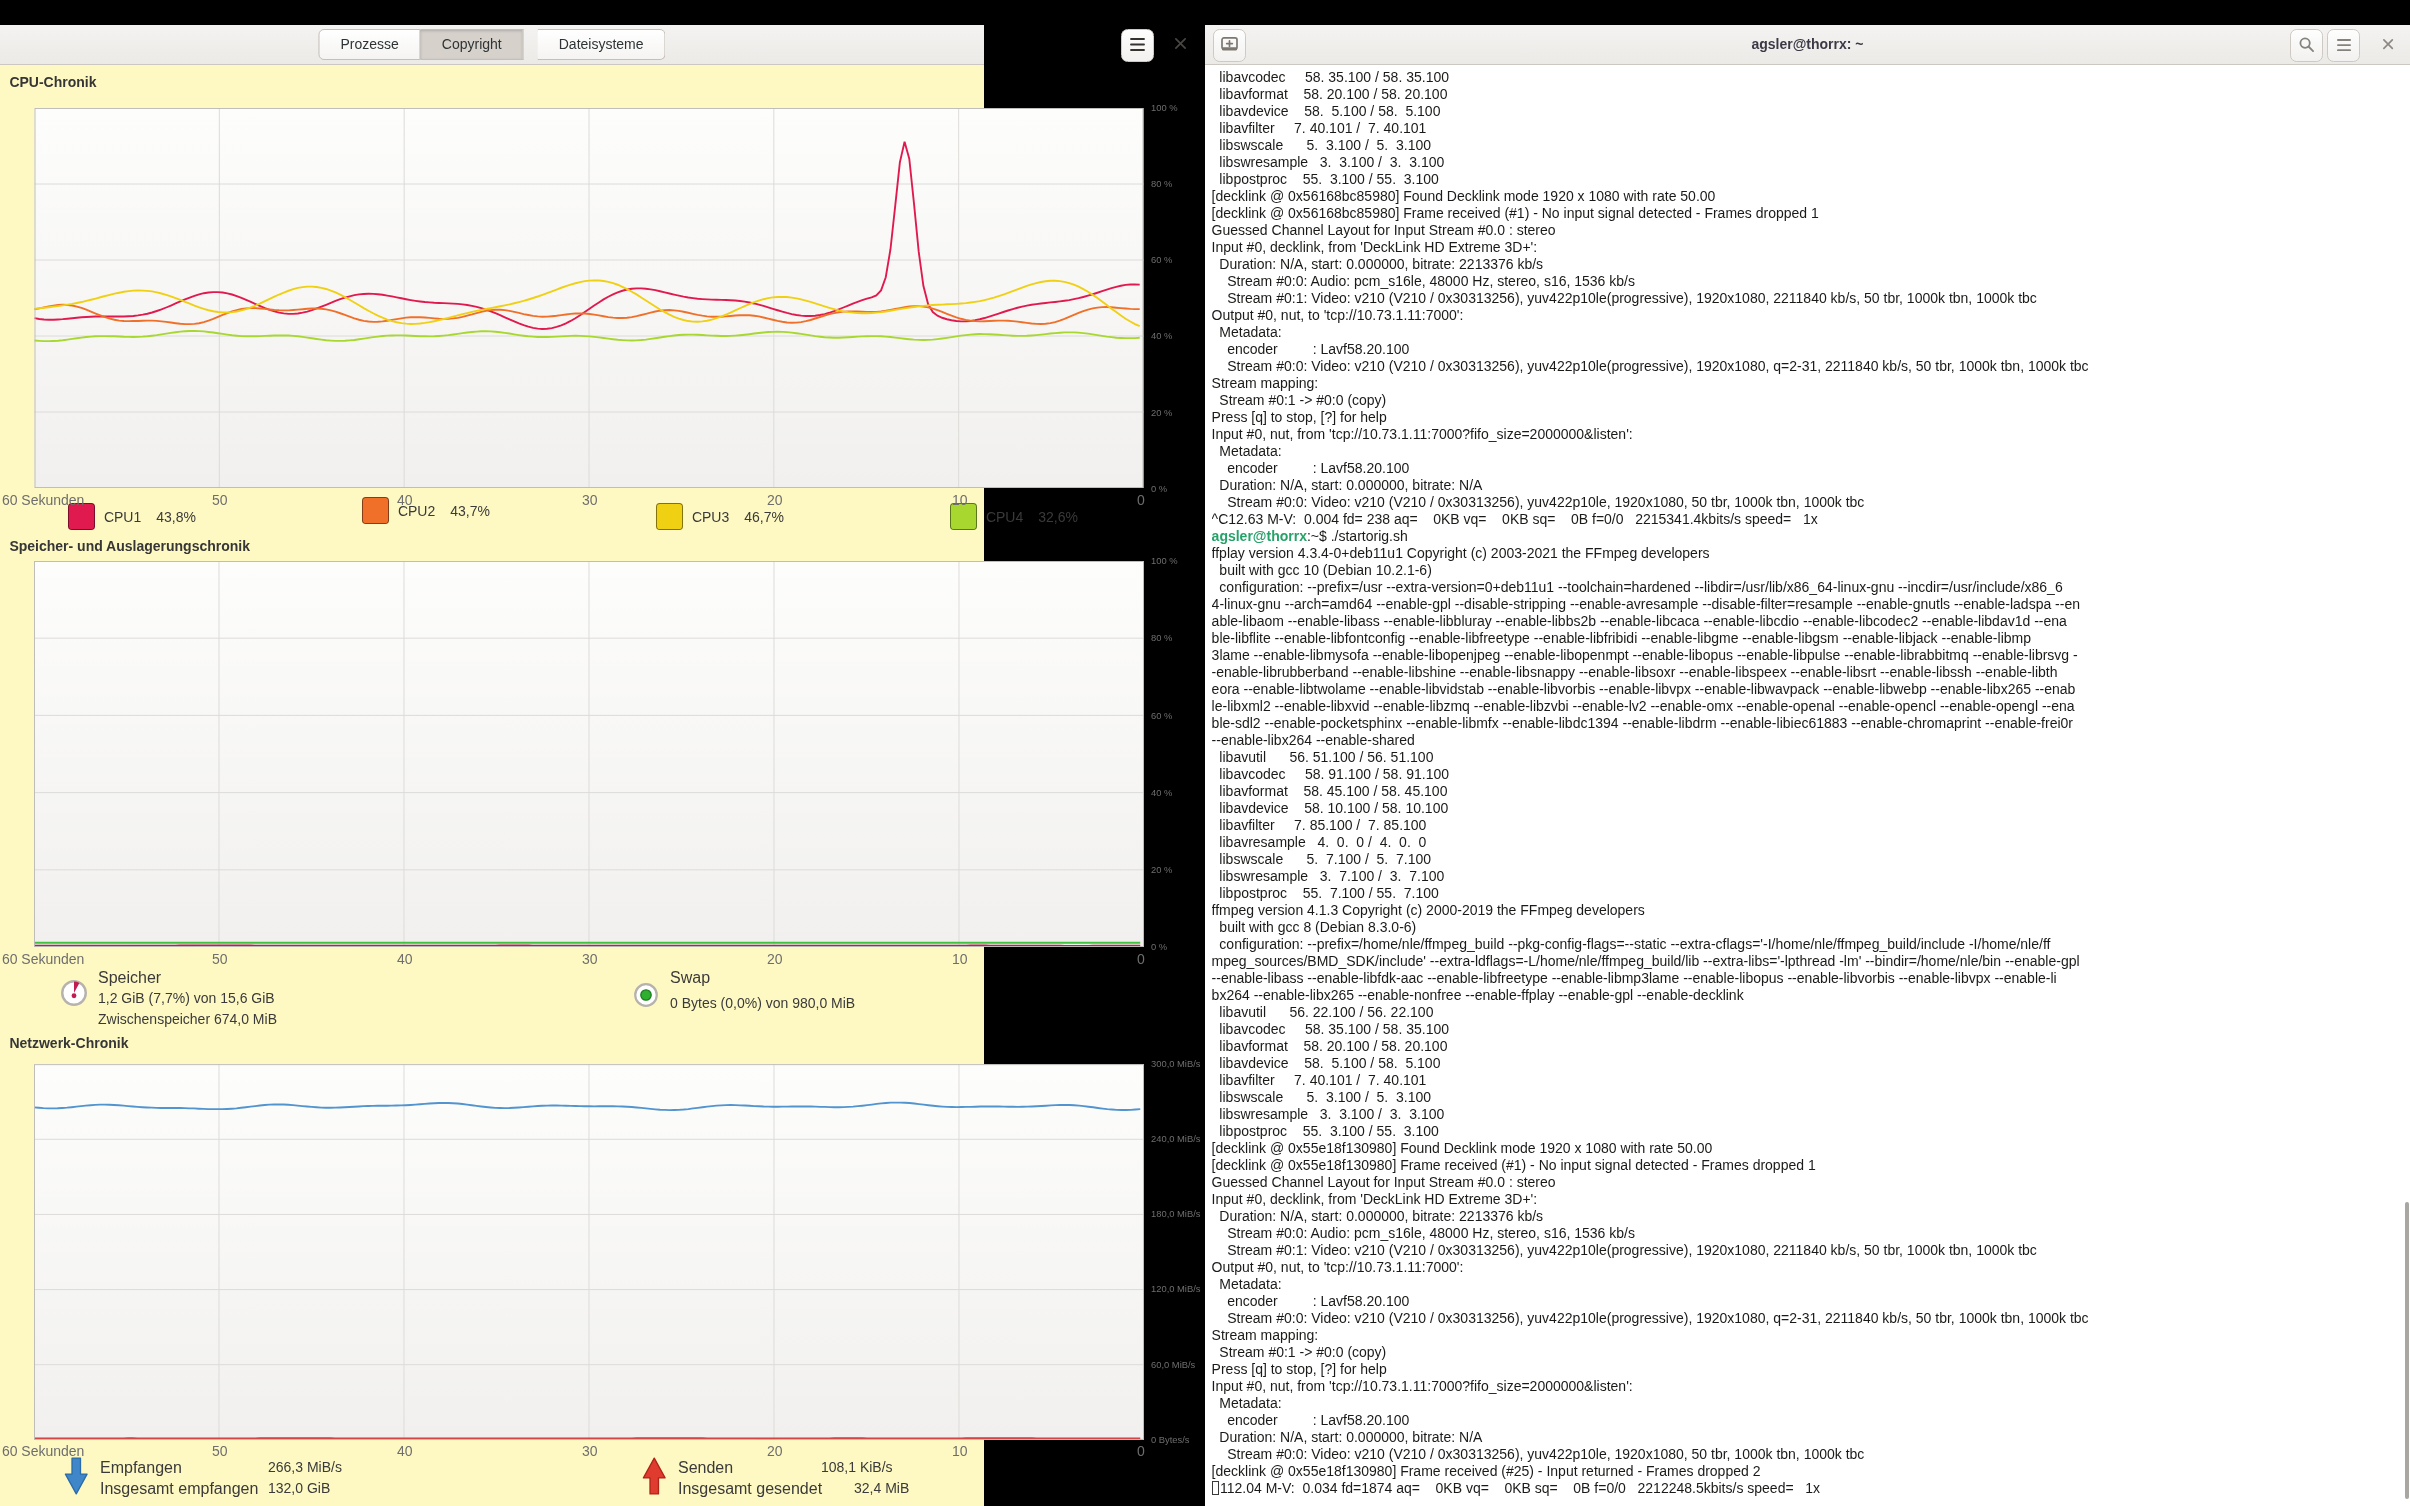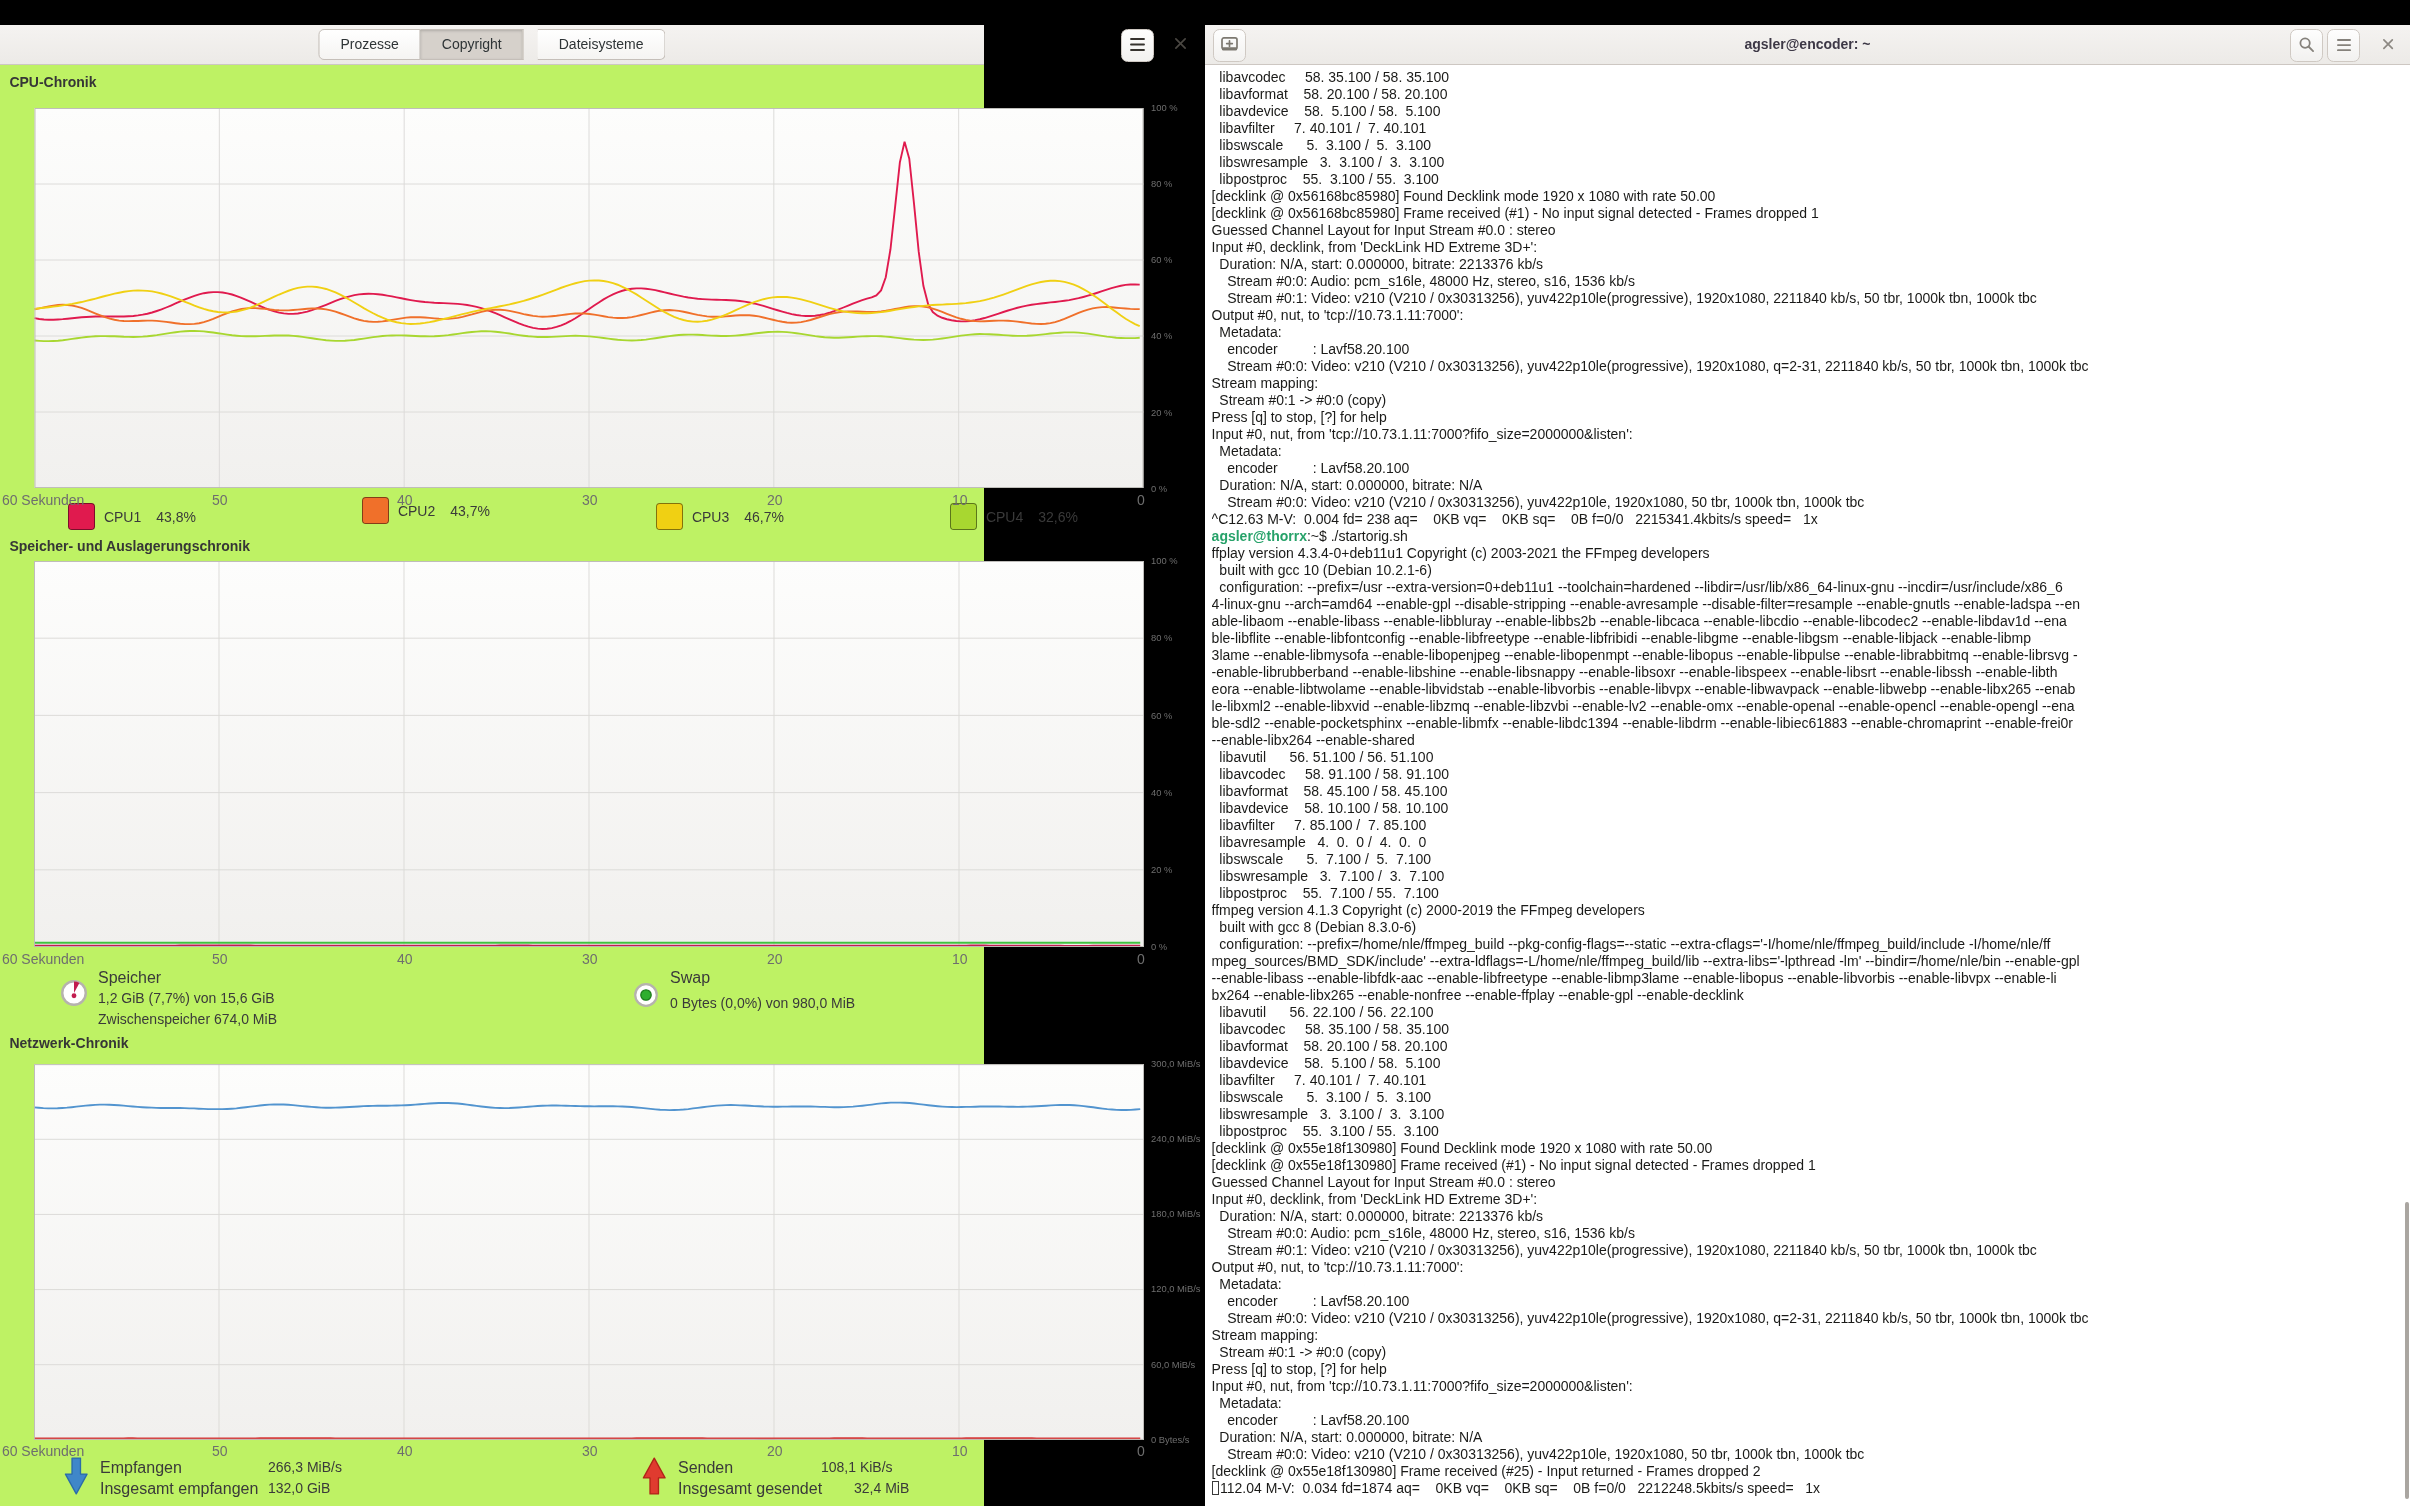--- a/index.html
+++ b/index.html
@@ -1,19 +1,19 @@
 <!DOCTYPE html>
 <html style="font-size:15px"><head>
 <meta charset="utf-8">
 <style>
   html,body{margin:0;padding:0;}
   body{width:2411px;height:1507px;background:#000;position:relative;overflow:hidden;
        font-family:"Liberation Sans",sans-serif;-webkit-font-smoothing:antialiased;}
   .window{position:absolute;top:25.4px;bottom:0;}
-  #win-left{left:0;width:984px;background:#bef264;}
+  #win-left{left:0;width:984px;background:#fef9c3;}
   #win-right{left:1205px;width:1205px;background:#ffffff;}
   .titlebar{position:absolute;left:0;right:0;top:0;height:39px;
     background:linear-gradient(#f5f3f1,#eceae7);border-bottom:0.9px solid #cdc7c2;}
   .tabs{position:absolute;left:50%;top:3.8px;transform:translateX(-50%);display:flex;}
   .tab{height:29px;line-height:29px;padding:0 21px;font-size:14px;color:#2e3436;
     background:linear-gradient(#ffffff,#f5f4f2);border:0.9px solid #c5bfb9;border-left:none;cursor:default;}
   .tab:first-child{border-left:0.9px solid #c5bfb9;border-radius:5.6px 0 0 5.6px;}
   .tab:last-child{border-radius:0 5.6px 5.6px 0;margin-left:14px;}
   .tab.active{background:#d6d1cb;box-shadow:inset 0 0.9px 2.8px rgba(0,0,0,.18);}
   .iconbtn{position:absolute;width:31px;height:31px;top:3.8px;border-radius:6.6px;
@@ -248,21 +248,21 @@
     <div class="axis-x" style="top: 1418px; left: 212px;">50</div>
     <div class="axis-x" style="top: 1418px; left: 397px;">40</div>
     <div class="axis-x" style="top: 1418px; left: 582px;">30</div>
     <div class="axis-x" style="top: 1418px; left: 767px;">20</div>
     <div class="axis-x" style="top: 1418px; left: 952px;">10</div>
     <div class="axis-x" style="top: 1418px; left: 1137px;">0</div>
   </div>
 
 <div class="window" id="win-right">
   <div class="titlebar">
-    <div class="term-title">agsler@encoder: ~</div>
+    <div class="term-title">agsler@thorrx: ~</div>
     <div class="iconbtn" style="left:7.5px;">
       <span>
         <svg width="17" height="15" viewBox="0 0 18 16">
           <rect x="1" y="1" width="16" height="12" rx="2" fill="none" stroke="#7c7870" stroke-width="1.8"></rect>
           <rect x="1" y="11" width="16" height="3.4" rx="1.4" fill="#7c7870"></rect>
           <g stroke="#7c7870" stroke-width="1.8" stroke-linecap="round">
               <line x1="9" y1="4" x2="9" y2="10"></line>
               <line x1="6" y1="7" x2="12" y2="7"></line>
             </g>
         </svg>

